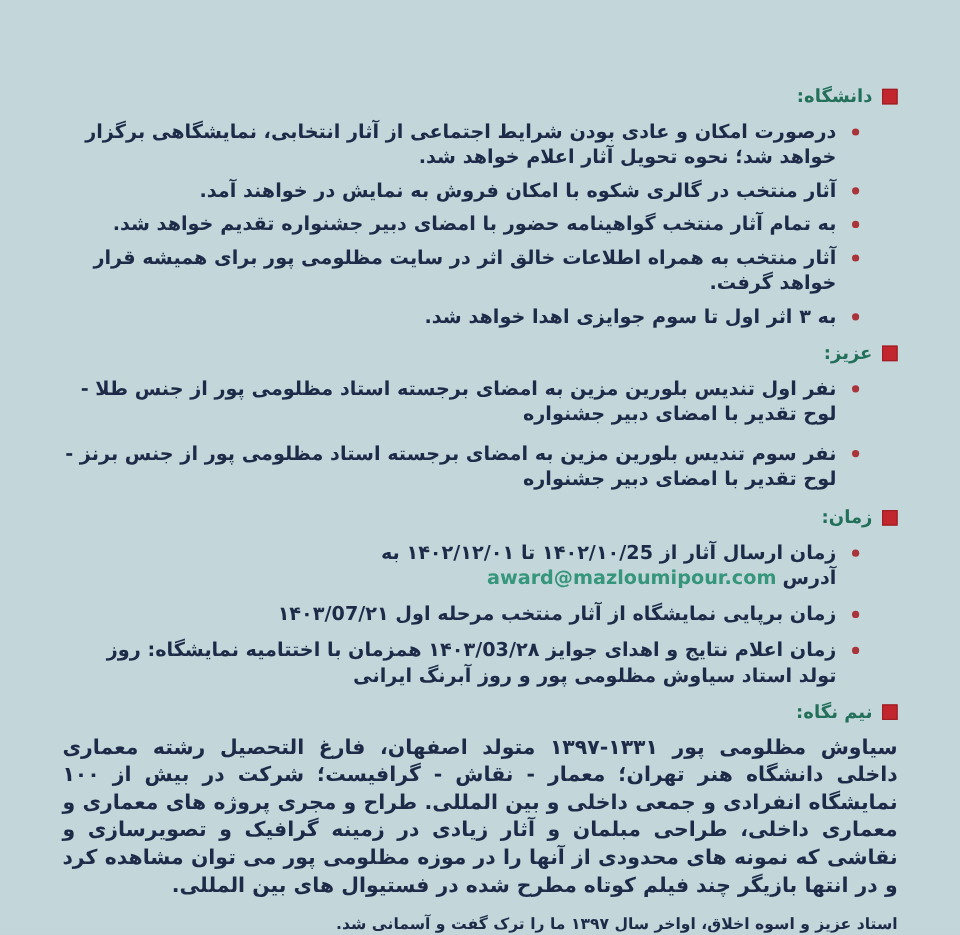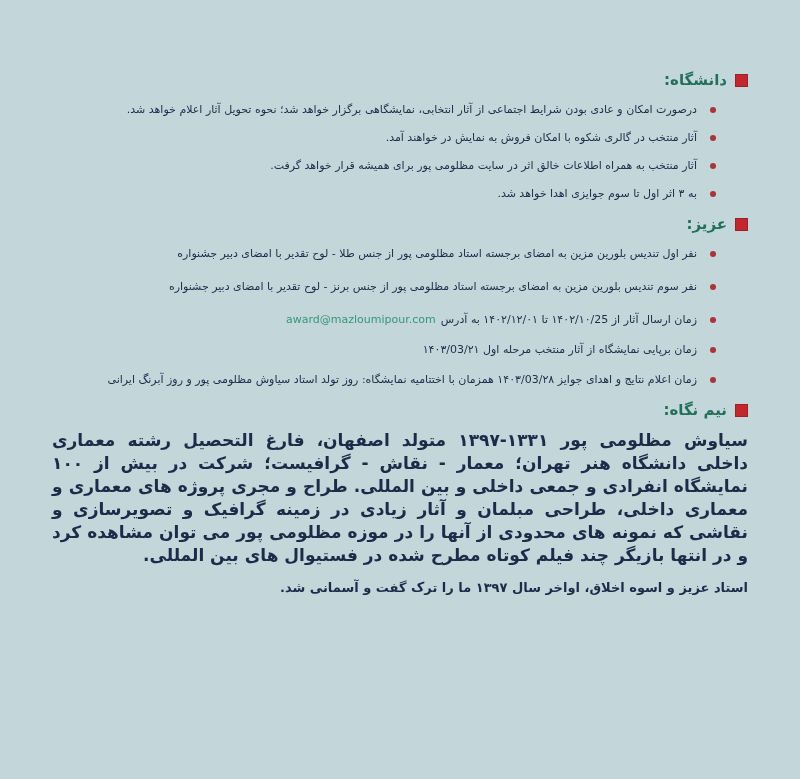--- a/index.html
+++ b/index.html
@@ -55,22 +55,22 @@
   ul.items.mid-gap li { margin-bottom: 9px; }
   .dot {
     width: 6px;
     height: 6px;
     border-radius: 50%;
     background: #a93439;
     margin-top: 8px;
     flex: 0 0 auto;
   }
   .txt {
-    font-size: 11px;
-    font-weight: normal;
+    font-size: 16px;
+    font-weight: bold;
     color: var(--navy, #1d2b49);
     line-height: 21px;
     max-width: 644px;
   }
   .email {
     color: var(--link, #35967c);
     text-decoration: none;
     margin-right: 5px;
     direction: ltr;
     unicode-bidi: embed;
@@ -106,20 +106,24 @@
       <li>
         <span class="dot"></span>
         <span class="txt">درصورت امکان و عادی بودن شرایط اجتماعی از آثار انتخابی، نمایشگاهی برگزار خواهد شد؛ نحوه تحویل آثار اعلام خواهد شد.</span>
       </li>
       <li>
         <span class="dot"></span>
         <span class="txt">آثار منتخب در گالری شکوه با امکان فروش به نمایش در خواهند آمد.</span>
       </li>
       <li>
         <span class="dot"></span>
+        <span class="txt">به تمام آثار منتخب گواهینامه حضور با امضای دبیر جشنواره تقدیم خواهد شد.</span>
+      </li>
+      <li>
+        <span class="dot"></span>
         <span class="txt">آثار منتخب به همراه اطلاعات خالق اثر در سایت مظلومی پور برای همیشه قرار خواهد گرفت.</span>
       </li>
       <li>
         <span class="dot"></span>
         <span class="txt">به ۳ اثر اول تا سوم جوایزی اهدا خواهد شد.</span>
       </li>
     </ul>
   </div>
 
   <div class="section">
@@ -133,28 +137,32 @@
         <span class="txt">نفر اول تندیس بلورین مزین به امضای برجسته استاد مظلومی پور از جنس طلا - لوح تقدیر با امضای دبیر جشنواره</span>
       </li>
       <li>
         <span class="dot"></span>
         <span class="txt">نفر سوم تندیس بلورین مزین به امضای برجسته استاد مظلومی پور از جنس برنز - لوح تقدیر با امضای دبیر جشنواره</span>
       </li>
     </ul>
   </div>
 
   <div class="section">
+    <h2 class="sec-head">
+      <span class="sq"></span>
+      <span>زمان:</span>
+    </h2>
     <ul class="items mid-gap">
       <li>
         <span class="dot"></span>
         <span class="txt"><span>زمان ارسال آثار از ۱۴۰۲/۱۰/25 تا ۱۴۰۲/۱۲/۰۱ به آدرس</span><a href="#" class="email">award@mazloumipour.com</a></span>
       </li>
       <li>
         <span class="dot"></span>
-        <span class="txt">زمان برپایی نمایشگاه از آثار منتخب مرحله اول ۱۴۰۳/03/۲۱</span>
+        <span class="txt">زمان برپایی نمایشگاه از آثار منتخب مرحله اول ۱۴۰۳/07/۲۱</span>
       </li>
       <li>
         <span class="dot"></span>
         <span class="txt">زمان اعلام نتایج و اهدای جوایز ۱۴۰۳/03/۲۸ همزمان با اختتامیه نمایشگاه: روز تولد استاد سیاوش مظلومی پور و روز آبرنگ ایرانی</span>
       </li>
     </ul>
   </div>
 
   <div class="section">
     <h2 class="sec-head">

